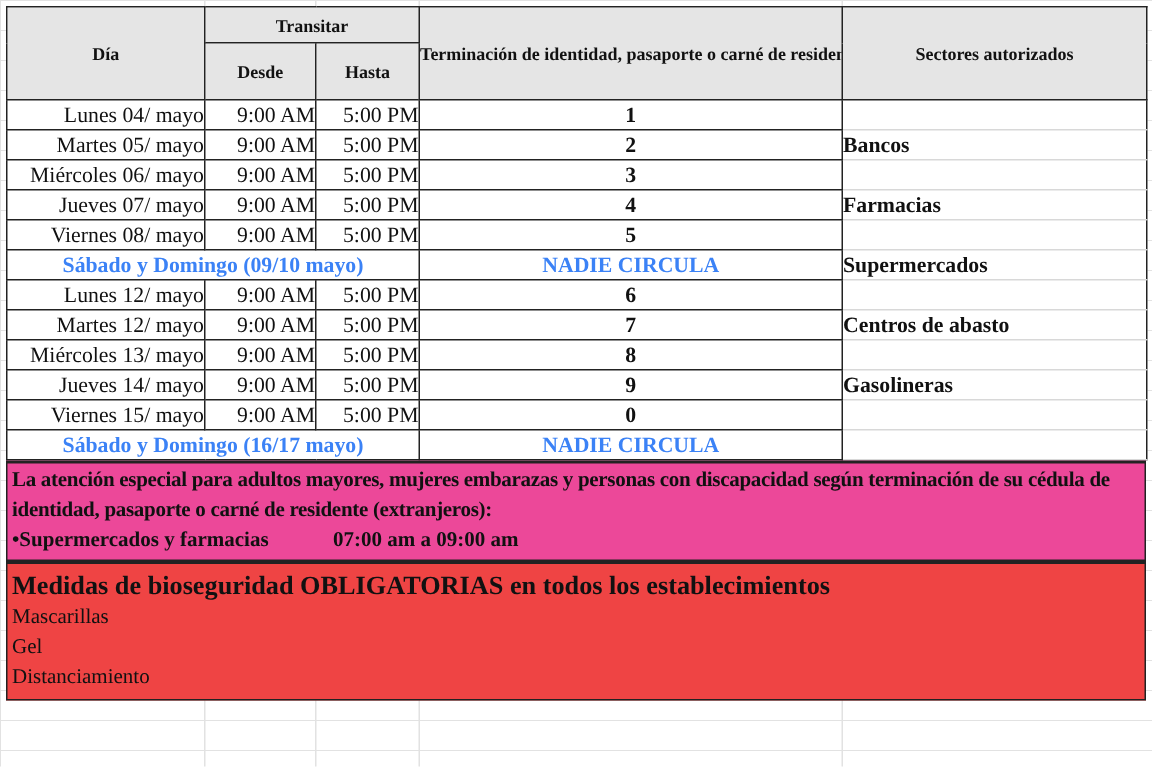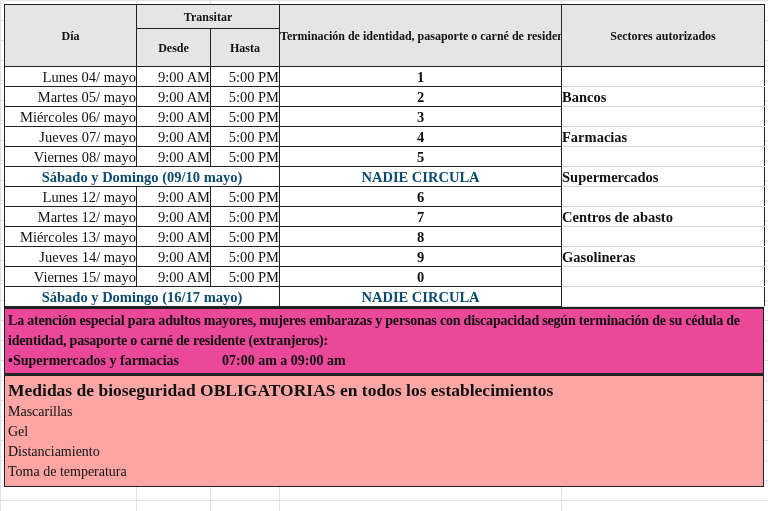--- a/index.html
+++ b/index.html
@@ -31,34 +31,34 @@
   table.sched th {
     background: #e5e5e5; font-weight: bold; color: #111;
     text-align: center; vertical-align: middle; font-size: 12px;
   }
   th.h-dia { vertical-align: middle; }
   th.h-sub { vertical-align: bottom; padding-bottom: 1px; }
   th.h-term { white-space: normal; line-height: 20px; }
   td.day { text-align: right; padding-left: 2px; }
   td.time { text-align: right; }
   td.num { text-align: center; font-weight: bold; }
-  td.red { color: #0c4a6e; font-weight: bold; text-align: center; }
+  td.red { color: #3b82f6; font-weight: bold; text-align: center; }
   td.sector { font-weight: bold; padding-left: 3px; border-top-color: #d8d8d8 !important; border-bottom-color: #d8d8d8 !important; }
   .notes {
     border: 1px solid #222; border-top: 2px solid #222; width: 758px;
     padding: 2px 0 2px 3px; box-sizing: border-box; width: 760px;
     font-family: "Liberation Sans Narrow", "Liberation Sans", sans-serif;
     background: #ec4899;
   }
   .notes p { margin: 0; font-weight: bold; font-size: 14px; line-height: 20px; font-family: "Liberation Serif", serif; letter-spacing: -0.2px; }
   .bullet-row { display: flex; font-weight: bold; font-size: 14px; line-height: 20px; font-family: "Liberation Serif", serif; gap: 14px; }
   .bullet-row .b-label { width: 200px; }
   .bio {
     border: 1px solid #222; border-top: 2px solid #222; width: 760px;
-    box-sizing: border-box; padding: 2px 0 4px 3px; background: #fca5a5;
+    box-sizing: border-box; padding: 2px 0 4px 3px; background: #ef4444;
   }
   .bio h2 { margin: 0; font-size: 17.5px; line-height: 24px; font-weight: bold; }
   .bio .item { font-size: 14px; line-height: 20px; }
 </style>
 </head>
 <body>
 
 <div class="grid-bg"></div>
 <div class="vline" style="left:136px"></div>
 <div class="vline" style="left:210px"></div>
@@ -177,15 +177,14 @@
       <span class="b-label">•Supermercados y farmacias</span>
       <span>07:00 am a 09:00 am</span>
     </div>
   </div>
 
   <div class="bio">
     <h2>Medidas de bioseguridad OBLIGATORIAS en todos los establecimientos</h2>
     <div class="item">Mascarillas</div>
     <div class="item">Gel</div>
     <div class="item">Distanciamiento</div>
-    <div class="item">Toma de temperatura</div>
   </div>
 </div>
 
 </body></html>

